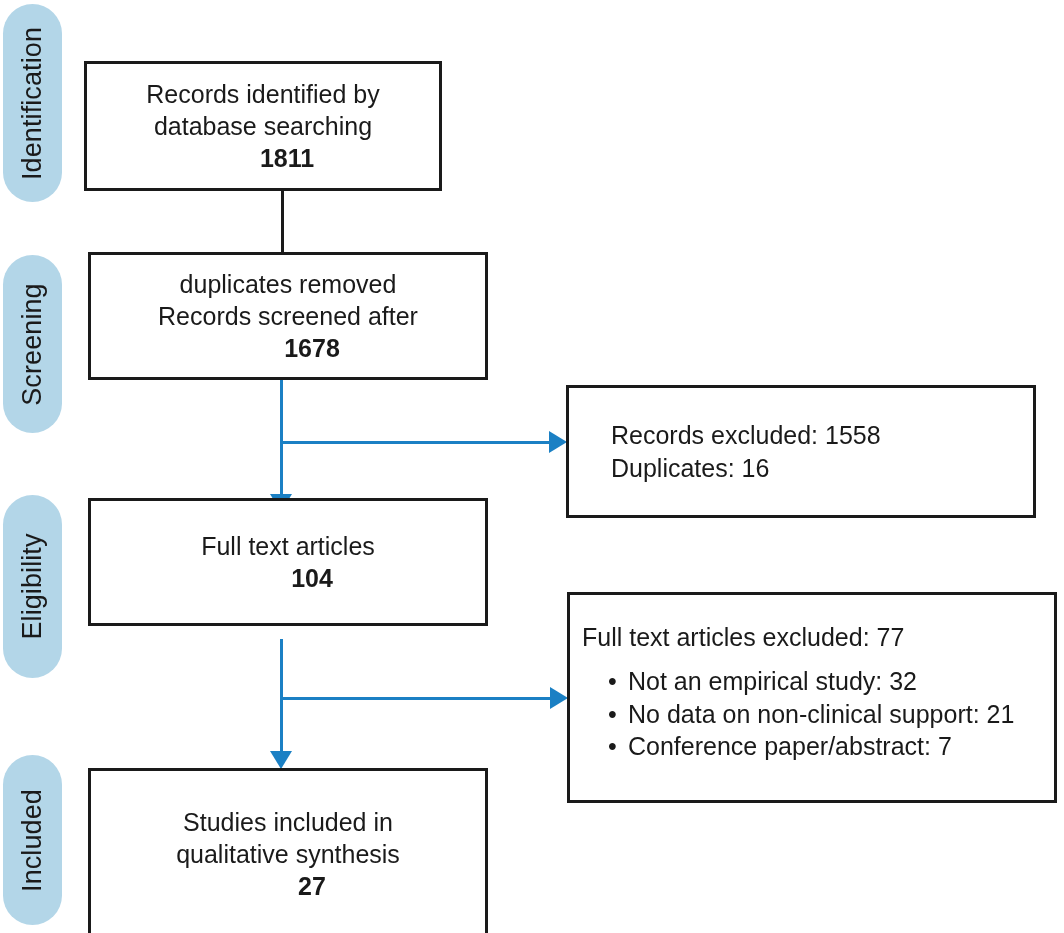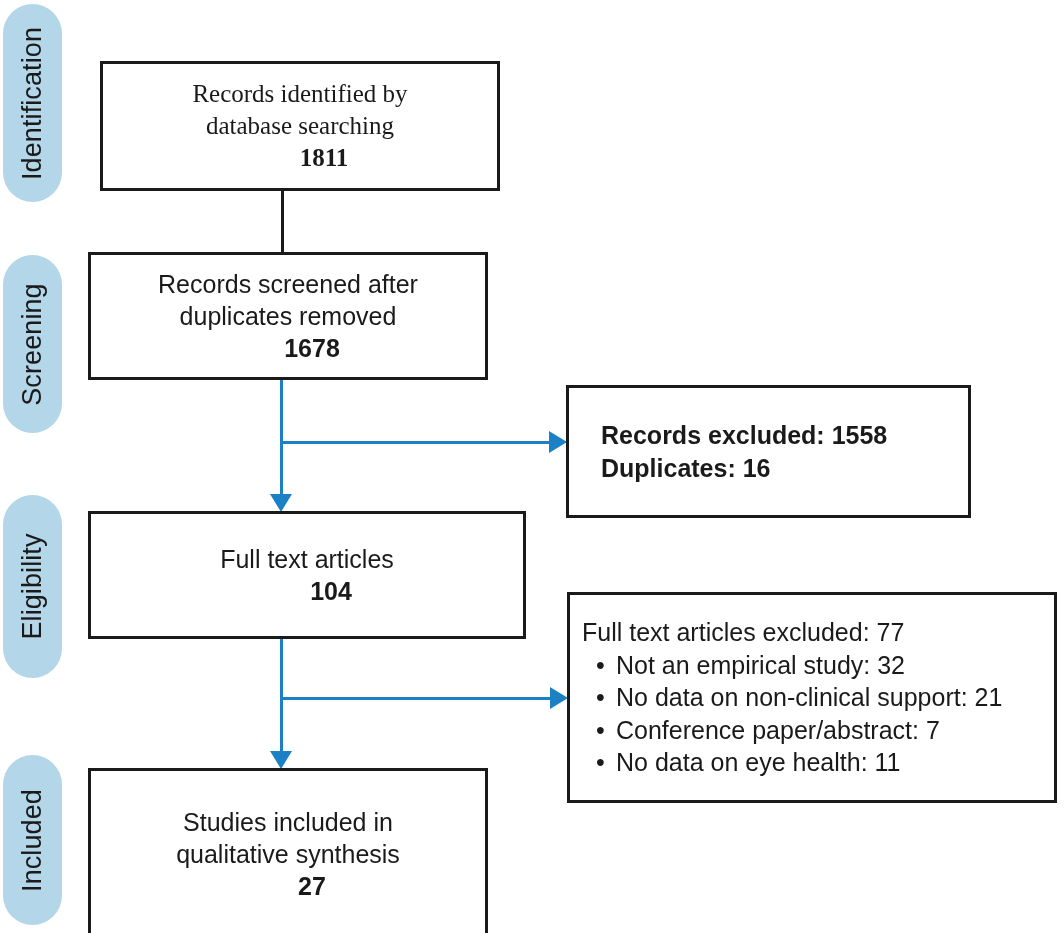--- a/index.html
+++ b/index.html
@@ -77,21 +77,21 @@
   }
   .side-box .side-line {
     font-size: 25px;
     line-height: 1.30;
     text-align: left;
     color: #1a1a1a;
     white-space: nowrap;
   }
   .side-box .side-bullets {
     list-style: none;
-    margin: 0;
+    margin: 12px;
     padding: 0;
   }
   .side-box .side-bullets li {
     font-size: 25px;
     line-height: 1.30;
     color: #1a1a1a;
     white-space: nowrap;
     padding-left: 34px;
     position: relative;
   }
@@ -149,63 +149,62 @@
   </div>
 
   <div class="stage-pill" style="left:3px; top:495px; width:59px; height:183px;">
     <span class="stage-label">Eligibility</span>
   </div>
 
   <div class="stage-pill" style="left:3px; top:755px; width:59px; height:170px;">
     <span class="stage-label">Included</span>
   </div>
 
-  <div class="flow-box" style="left:100px; top:61px; width:400px; height:130px;font-family:Liberation Serif, serif;">
+  <div class="flow-box" style="left:84px; top:61px; width:358px; height:130px;">
     <div class="box-line">Records identified by</div>
     <div class="box-line">database searching</div>
     <div class="box-count">1811</div>
   </div>
 
   <div class="conn conn-v-black" style="left:281px; top:191px; height:63px;"></div>
 
   <div class="flow-box" style="left:88px; top:252px; width:400px; height:128px;">
+    <div class="box-line">duplicates removed</div>
     <div class="box-line">Records screened after</div>
-    <div class="box-line">duplicates removed</div>
     <div class="box-count">1678</div>
   </div>
 
   <div class="conn conn-v-blue" style="left:280px; top:380px; height:118px;"></div>
   <div class="arrow-down" style="left:270px; top:494px;"></div>
 
   <div class="conn conn-h-blue" style="left:280px; top:441px; width:270px;"></div>
   <div class="arrow-right" style="left:549px; top:431px;"></div>
 
-  <div class="side-box" style="left:566px; top:385px; width:405px; height:133px; padding-left:32px;font-weight:bold;">
+  <div class="side-box" style="left:566px; top:385px; width:470px; height:133px; padding-left:42px;">
     <div class="side-line">Records excluded: 1558</div>
     <div class="side-line">Duplicates: 16</div>
   </div>
 
-  <div class="flow-box" style="left:88px; top:511px; width:438px; height:128px;">
+  <div class="flow-box" style="left:88px; top:498px; width:400px; height:128px;">
     <div class="box-line">Full text articles</div>
     <div class="box-count">104</div>
   </div>
 
   <div class="conn conn-v-blue" style="left:280px; top:639px; height:116px;"></div>
   <div class="arrow-down" style="left:270px; top:751px;"></div>
 
   <div class="conn conn-h-blue" style="left:280px; top:697px; width:271px;"></div>
   <div class="arrow-right" style="left:550px; top:687px;"></div>
 
   <div class="side-box" style="left:567px; top:592px; width:490px; height:211px; padding-left:12px;">
     <div class="side-line">Full text articles excluded: 77</div>
     <ul class="side-bullets">
       <li>Not an empirical study: 32</li>
       <li>No data on non-clinical support: 21</li>
       <li>Conference paper/abstract: 7</li>
-      <li>No data on eye health: 11</li>
     </ul>
   </div>
 
   <div class="flow-box" style="left:88px; top:768px; width:400px; height:172px;">
     <div class="box-line">Studies included in</div>
     <div class="box-line">qualitative synthesis</div>
     <div class="box-count">27</div>
   </div>
 
 </div>

